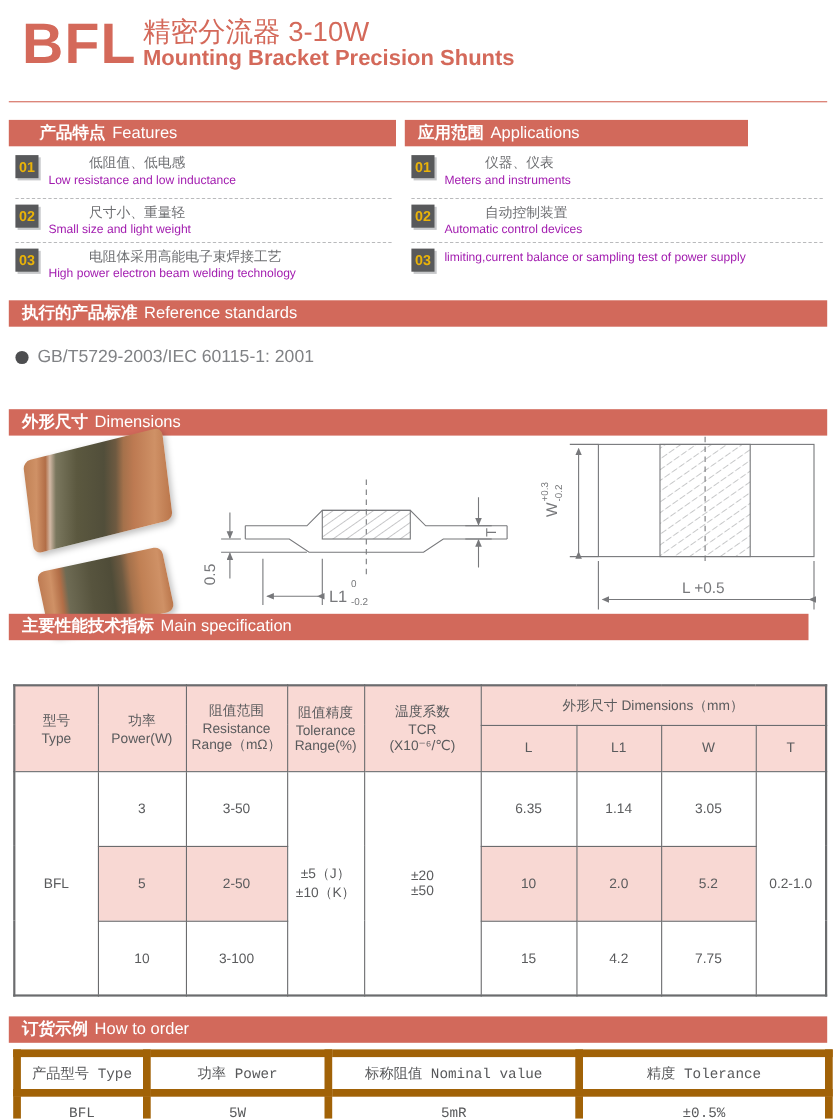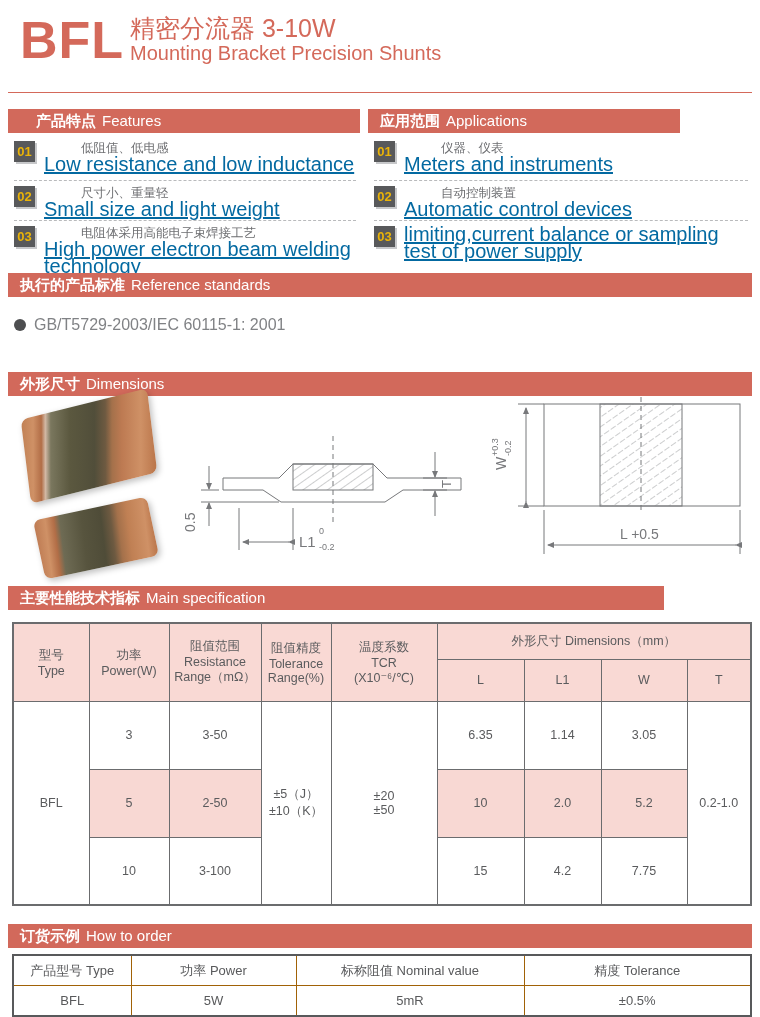--- a/index.html
+++ b/index.html
@@ -2,36 +2,36 @@
 <html><head>
 <meta charset="utf-8">
 <style>
   html,body{margin:0;padding:0;background:#fff;}
   .page{position:relative;width:760px;height:1017px;background:#fff;overflow:hidden;
         font-family:"Liberation Sans","DejaVu Sans",sans-serif;color:#58595b;}
 
   
   .logo{position:absolute;left:20px;top:10px;font-size:52px;font-weight:bold;color:#d4695a;letter-spacing:1px;}
   .title-zh{position:absolute;left:130px;top:12px;font-size:25px;font-weight:normal;color:#d4695a;}
-  .title-en{position:absolute;left:130px;top:42px;font-size:20px;color:#d4695a;}
+  .title-en{position:absolute;left:130px;top:42px;font-size:20px;color:#d4695a;font-weight:bold;}
   .hr-line{position:absolute;left:8px;top:92px;width:744px;height:1px;background:#d4695a;}
 
   
   .band{position:absolute;height:24px;line-height:24px;background:#d2695b;color:#fff;
         padding-left:12px;font-size:15px;box-sizing:border-box;}
   .band .zh{font-weight:bold;margin-right:6px;}
   .band .en{font-weight:normal;}
 
   
   .item{position:absolute;display:flex;align-items:flex-start;}
   .badge{flex:0 0 auto;width:21px;height:21px;background:#58595b;color:#eab308;font-size:13px;font-weight:bold;
          text-align:center;line-height:21px;margin-right:9px;box-shadow:2px 2px 0 #c7c8ca;}
   .item .txt{padding-top:0;}
   .item .zh{font-size:12.5px;color:#6d6e71;white-space:nowrap;line-height:15px;margin-left:37px;}
-  .item .en{font-size:20px;color:#0369a1;line-height:17px;text-decoration:underline;}
+  .item .en{font-size:11px;color:#a21caf;line-height:17px;}
   .dash{position:absolute;height:0;border-top:1px dashed #b9babc;}
 
   
   .std-row{position:absolute;left:14px;top:316px;display:flex;align-items:center;justify-content:space-between;}
   .std-bullet{width:12px;height:12px;border-radius:50%;background:#4d4e50;margin-right:8px;}
   .std-text{font-size:16px;color:#808285;}
 
   
   .photo{position:absolute;border-radius:7px;box-shadow:2px 3px 6px rgba(0,0,0,0.25);}
   .photo-top{left:24px;top:404px;width:130px;height:84px;transform:rotate(-14deg) skewX(-7deg);
@@ -44,21 +44,21 @@
   
   table{border-collapse:collapse;table-layout:fixed;}
   .spec-table{position:absolute;left:12px;top:622px;width:738px;font-size:12.5px;color:#5a5b5d;
               border:2px solid #6b6c6e;}
   .spec-table td,.spec-table th{border:1px solid #6b6c6e;text-align:center;vertical-align:middle;
               font-weight:normal;white-space:pre-line;padding:2px;}
   .spec-table .hdr{background:#f9d9d4;}
   .spec-table .hl{background:#f8d8d3;}
   .order-table{position:absolute;left:12px;top:954px;width:738px;font-size:13px;color:#58595b;
               border:2px solid #58595b;}
-  .order-table td{border:1px solid #a16207;text-align:center;vertical-align:middle;height:27px;}
+  .order-table td{border:7px solid #a16207;text-align:center;vertical-align:middle;height:27px;font-family:Liberation Mono, monospace;}
 
   svg text{font-family:"Liberation Sans","DejaVu Sans",sans-serif;fill:#77787b;}
   .drawing{position:absolute;}
 </style>
 </head>
 <body>
 
 <div class="page">
 
   <div class="logo">BFL</div>
@@ -196,21 +196,21 @@
       <line x1="66" y1="153" x2="254" y2="153" marker-start="url(#arT)" marker-end="url(#arT)" transform="rotate(180 160 153)"></line>
     </g>
     <g transform="rotate(-90 24 78)">
       <text x="24" y="78" font-size="14">W</text>
       <text x="38" y="70" font-size="9">+0.3</text>
       <text x="38" y="83" font-size="9">-0.2</text>
     </g>
     <text x="138" y="147" font-size="14">L +0.5</text>
   </svg>
 
-  <div class="band" style="left:8px;top:586px;width:656px;">
+  <div class="band" style="left:8px;top:558px;width:727px;">
     <span class="zh">主要性能技术指标</span><span class="en">Main specification</span>
   </div>
 
   <table class="spec-table">
     <colgroup>
       <col style="width:76px">
         <col style="width:80px">
         <col style="width:92px">
         <col style="width:70px">
       <col style="width:106px">

